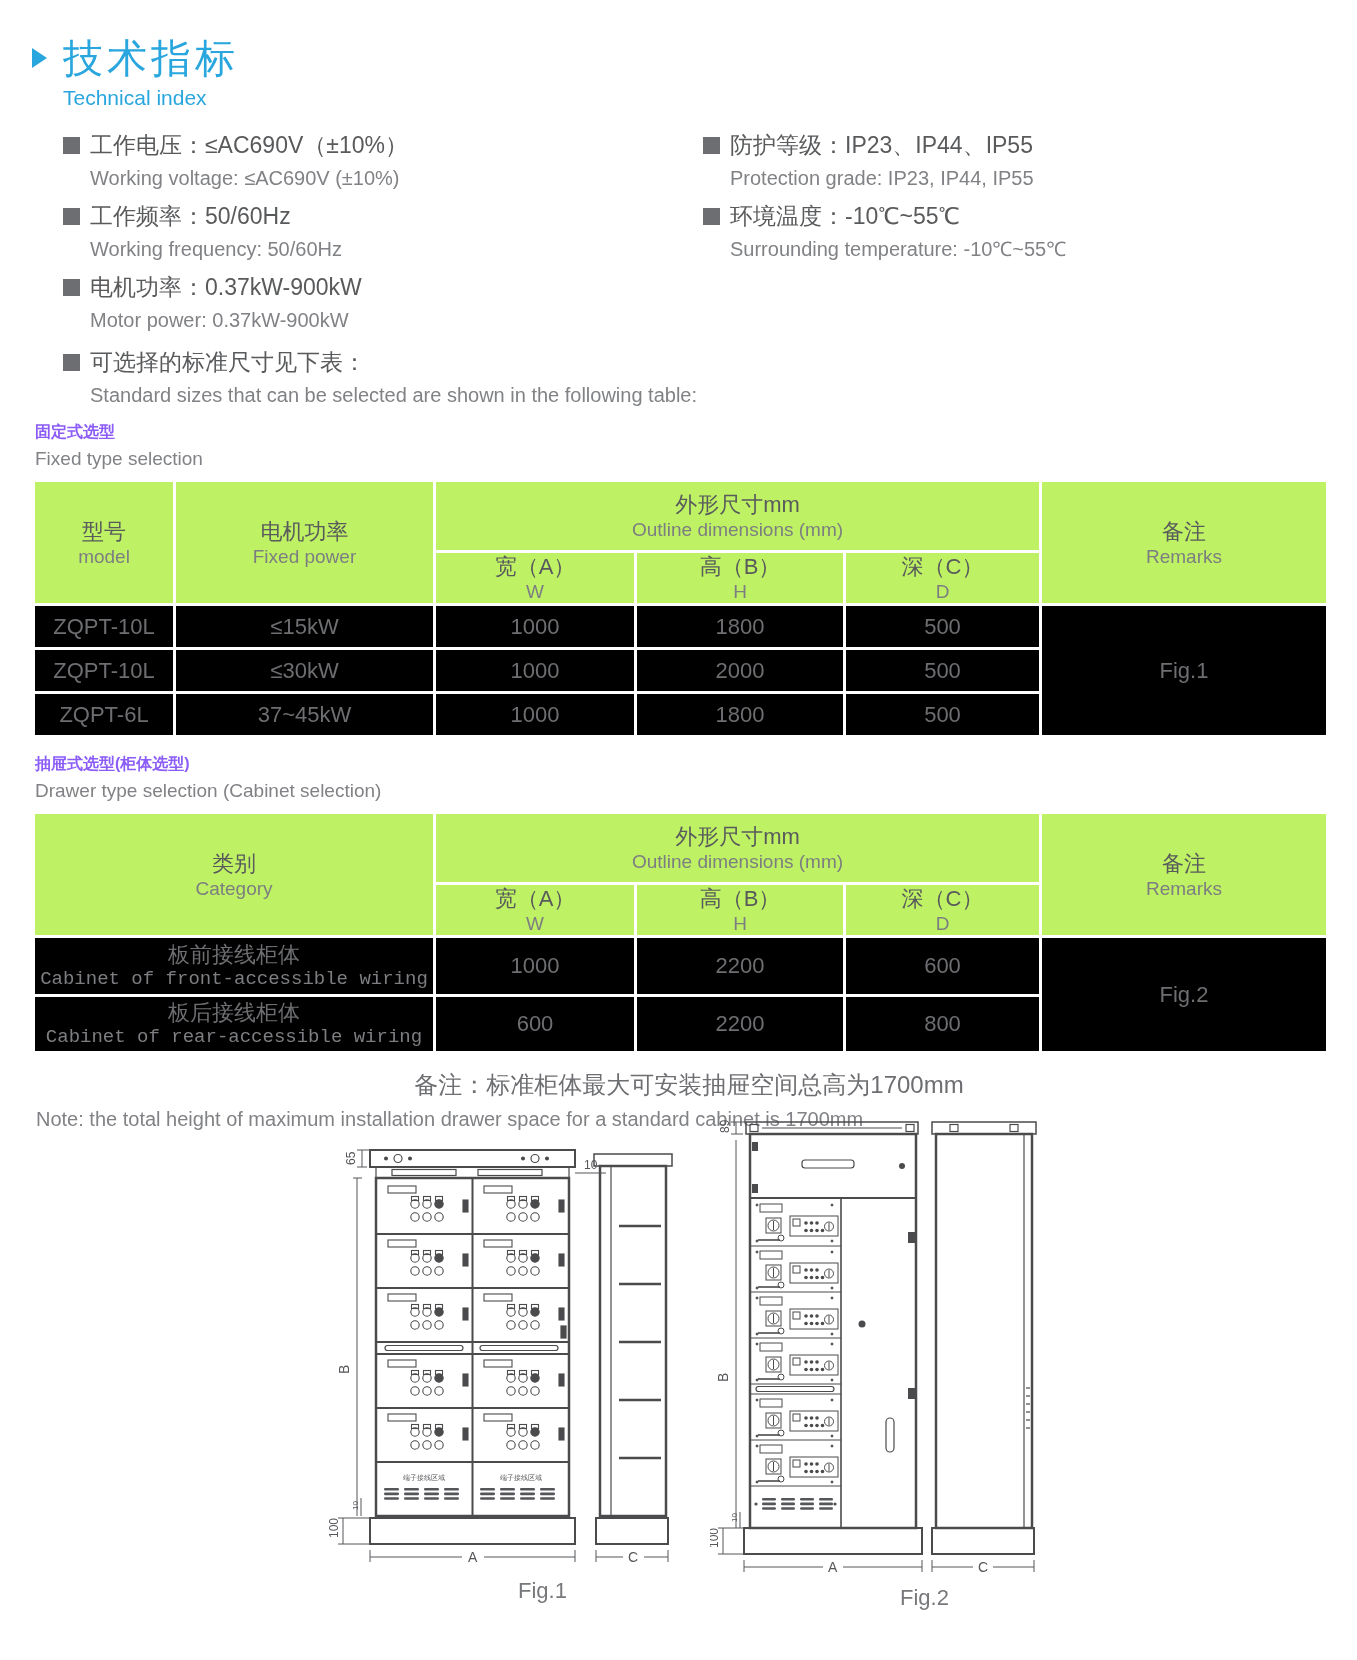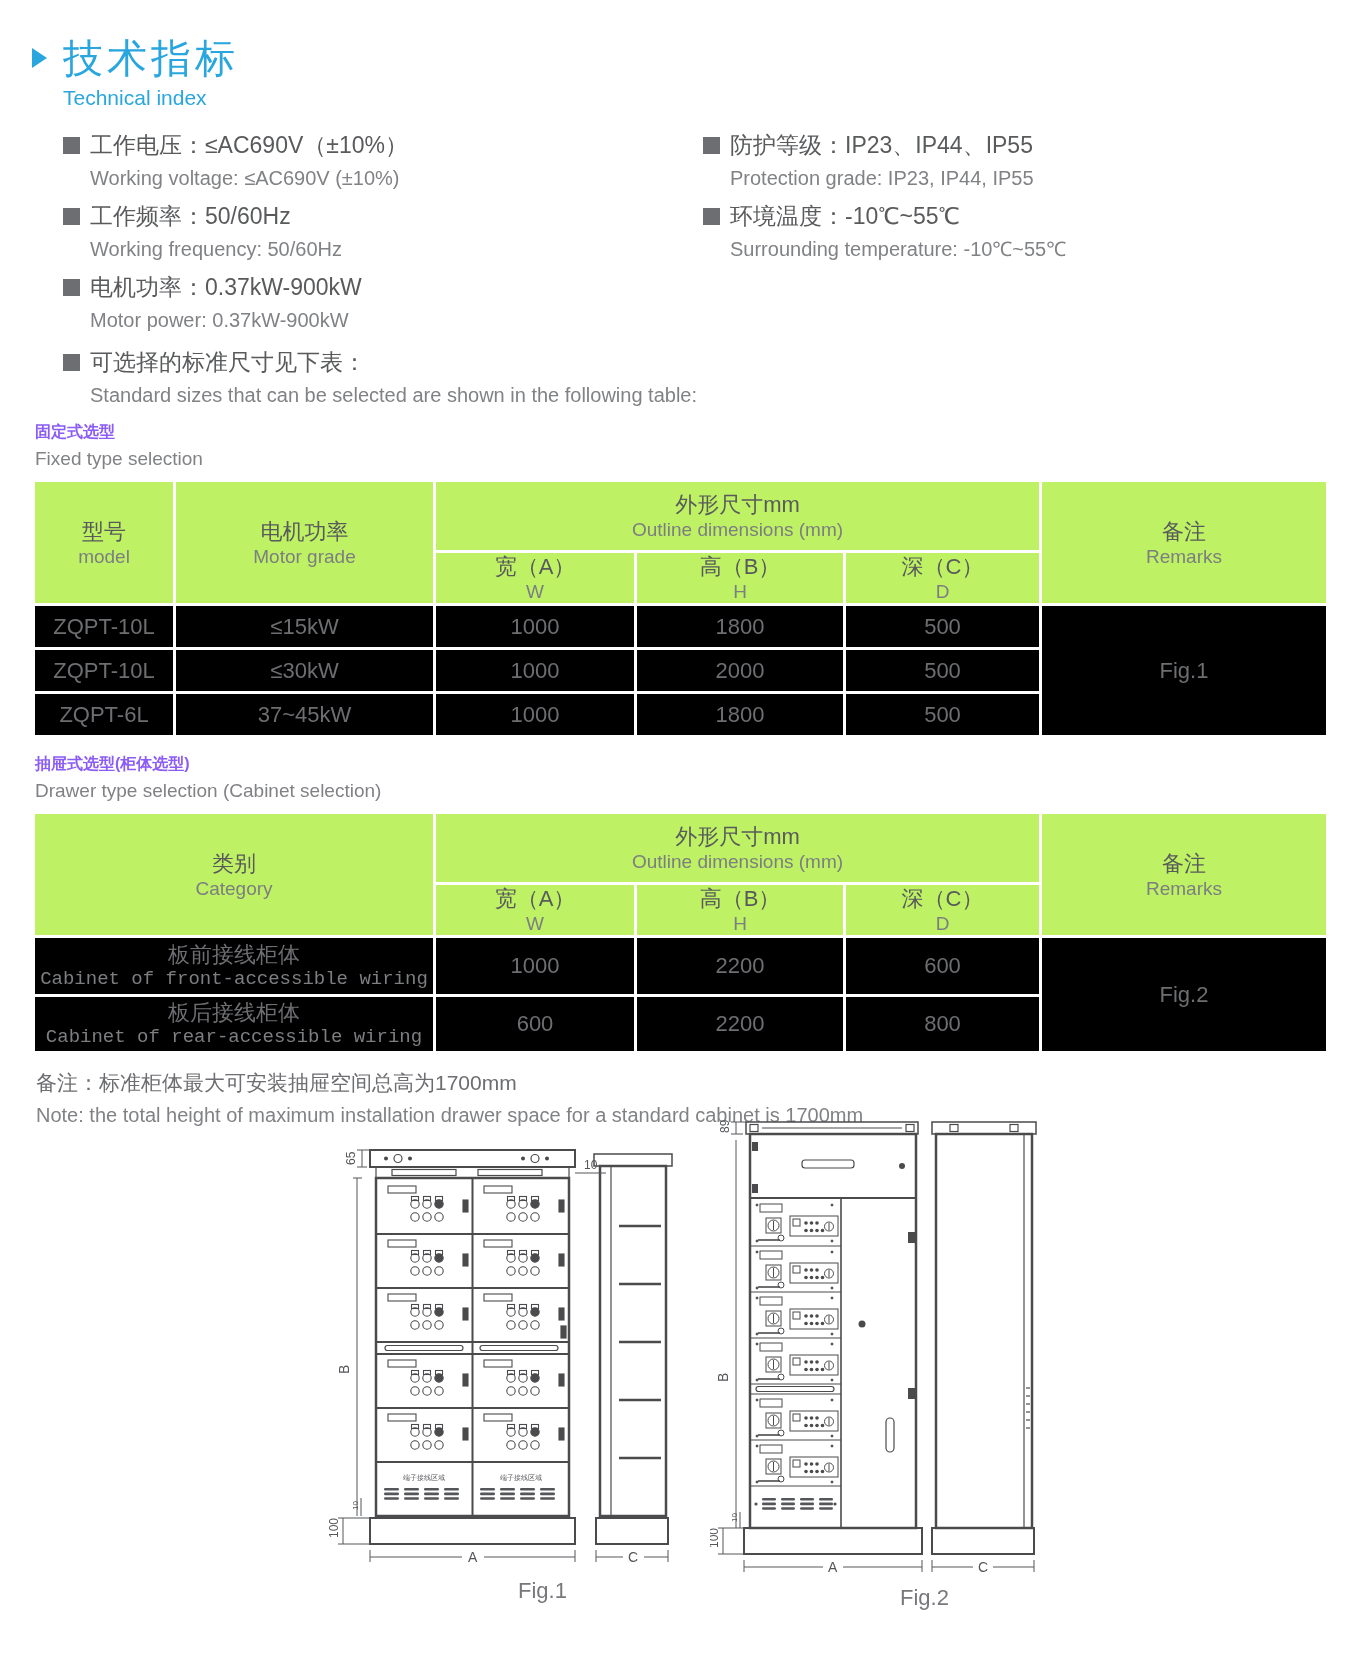--- a/index.html
+++ b/index.html
@@ -35,21 +35,21 @@
   .spec-table th, .spec-table td { border:3px solid #ffffff; text-align:center; vertical-align:middle; padding:0; }
   .spec-table th { background:#bef264; font-weight:normal; }
   .spec-table td { background:#000000; }
   .h-cn { font-size:22px; color:#595a5c; line-height:27px; }
   .h-en { font-size:19px; color:#7c7e81; line-height:23px; }
   .c-num { font-size:22px; color:#6d6e71; }
   .c-cn  { font-size:22px; color:#6d6e71; line-height:26px; }
   .c-en  { font-size:19px; color:#7c7e81; line-height:23px;font-family:Liberation Mono, monospace; }
 
   
-  .note-cn { font-size:21px; color:#6d6e71; margin:15px 0 0 6px; }
+  .note-cn { font-size:24px; color:#6d6e71; margin:15px 0 0 6px;text-align:center; }
   .note-en { font-size:20px; color:#808285; margin:7px 0 0 6px; }
 
   
   .fig { position:absolute; }
   .fig1 { left:328px; top:1136px; }
   .fig2 { left:710px; top:1092px; }
   svg text { font-family:"Liberation Sans", sans-serif; fill:#55565a; }
   .cap { font-size:22px; fill:#77787b; }
   .dim { font-size:12px; }
   .dimS { font-size:8px; }
@@ -131,21 +131,21 @@
         <col>
       </colgroup>
     <tbody>
         <tr style="height:71px">
       <th rowspan="2">
         <div class="h-cn">型号</div>
         <div class="h-en">model</div>
       </th>
       <th rowspan="2">
         <div class="h-cn">电机功率</div>
-        <div class="h-en">Motor grade</div>
+        <div class="h-en">Fixed power</div>
       </th>
       <th colspan="3">
         <div class="h-cn">外形尺寸mm</div>
         <div class="h-en">Outline dimensions (mm)</div>
       </th>
       <th rowspan="2">
         <div class="h-cn">备注</div>
         <div class="h-en">Remarks</div>
       </th>
     </tr>

